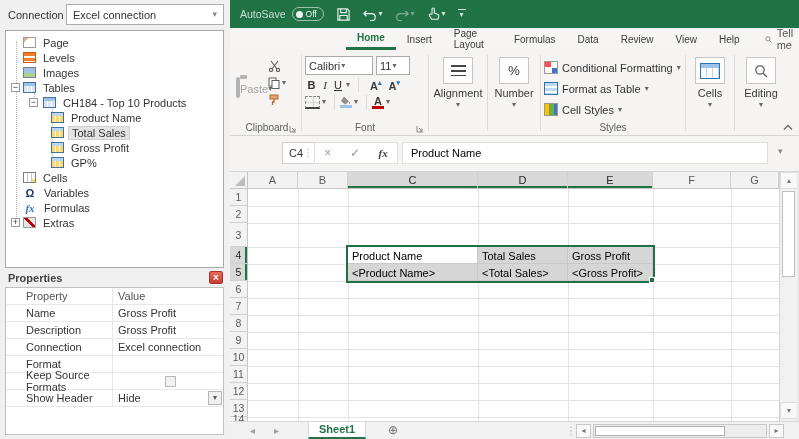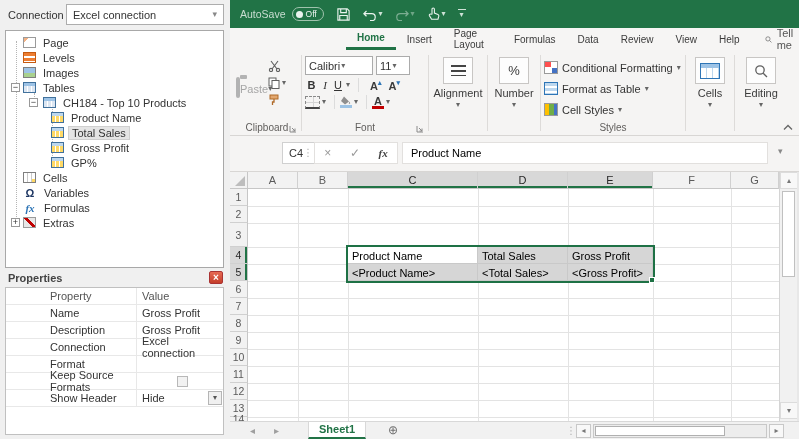--- a/index.html
+++ b/index.html
@@ -29,21 +29,21 @@
   .ti-cells  { border-color:#7f7f7f; background:linear-gradient(#ffd966,#ffd966) 8px 6px/4px 4px no-repeat,repeating-linear-gradient(90deg,#fff 0 3px,#c9c9c9 3px 4px); }
   .ti-extras { border-color:#9a9a9a; background:linear-gradient(45deg,rgba(0,0,0,0) 40%,#c00000 40% 60%,rgba(0,0,0,0) 60%),#e7e7e7; }
   .ti-omega, .ti-fx { border:none; width:14px; text-align:center; height:auto; font-weight:bold; }
   .ti-omega { color:#1f3864; }
   .ti-fx { color:#2e75b6; font-style:italic; font-family:"Liberation Serif", serif; }
 
   .props-title { position:absolute; left:8px; top:272px; font-weight:bold; color:#444; }
   .props-close { position:absolute; left:209px; top:271px; width:14px; height:13px; background:linear-gradient(#e66a54,#c43e2a); border:1px solid #a33; border-radius:2px; color:#fff; font-size:10px; line-height:11px; text-align:center; font-weight:bold; cursor:default; }
   .props-table { position:absolute; left:5px; top:287px; width:219px; height:148px; background:#fff; border:1px solid #c0c0c0; }
   .prow { display:flex; height:17px; border-bottom:1px solid #e8e8e8; align-items:center; }
-  .prow .pc { width:107px; padding-left:20px; border-right:1px solid #e8e8e8; height:100%; display:flex; align-items:center;margin-left:24px; }
+  .prow .pc { width:107px; padding-left:20px; border-right:1px solid #e8e8e8; height:100%; display:flex; align-items:center; }
   .prow .vc { flex:1; padding-left:5px; height:100%; display:flex; align-items:center; position:relative; }
   .prow.hdr .pc, .prow.hdr .vc { color:#555; }
   .pcheck { width:11px; height:11px; background:#f2f2f2; border:1px solid #b8b8b8; margin:0 auto; }
   .vdrop { position:absolute; right:1px; top:1px; width:14px; height:14px; background:#f0f0f0; border:1px solid #b5b5b5; font-size:8px; color:#555; text-align:center; line-height:12px; }
 
   
   .excel { position:absolute; left:230px; top:0; width:569px; height:439px; background:#fff; }
 
   .titlebar { position:absolute; left:0; top:0; width:569px; height:28px; background:#217346; display:flex; align-items:center; color:#d8eadf; }
   .autosave-label { margin-left:10px; font-size:10.5px; color:#c9ddd1; }

